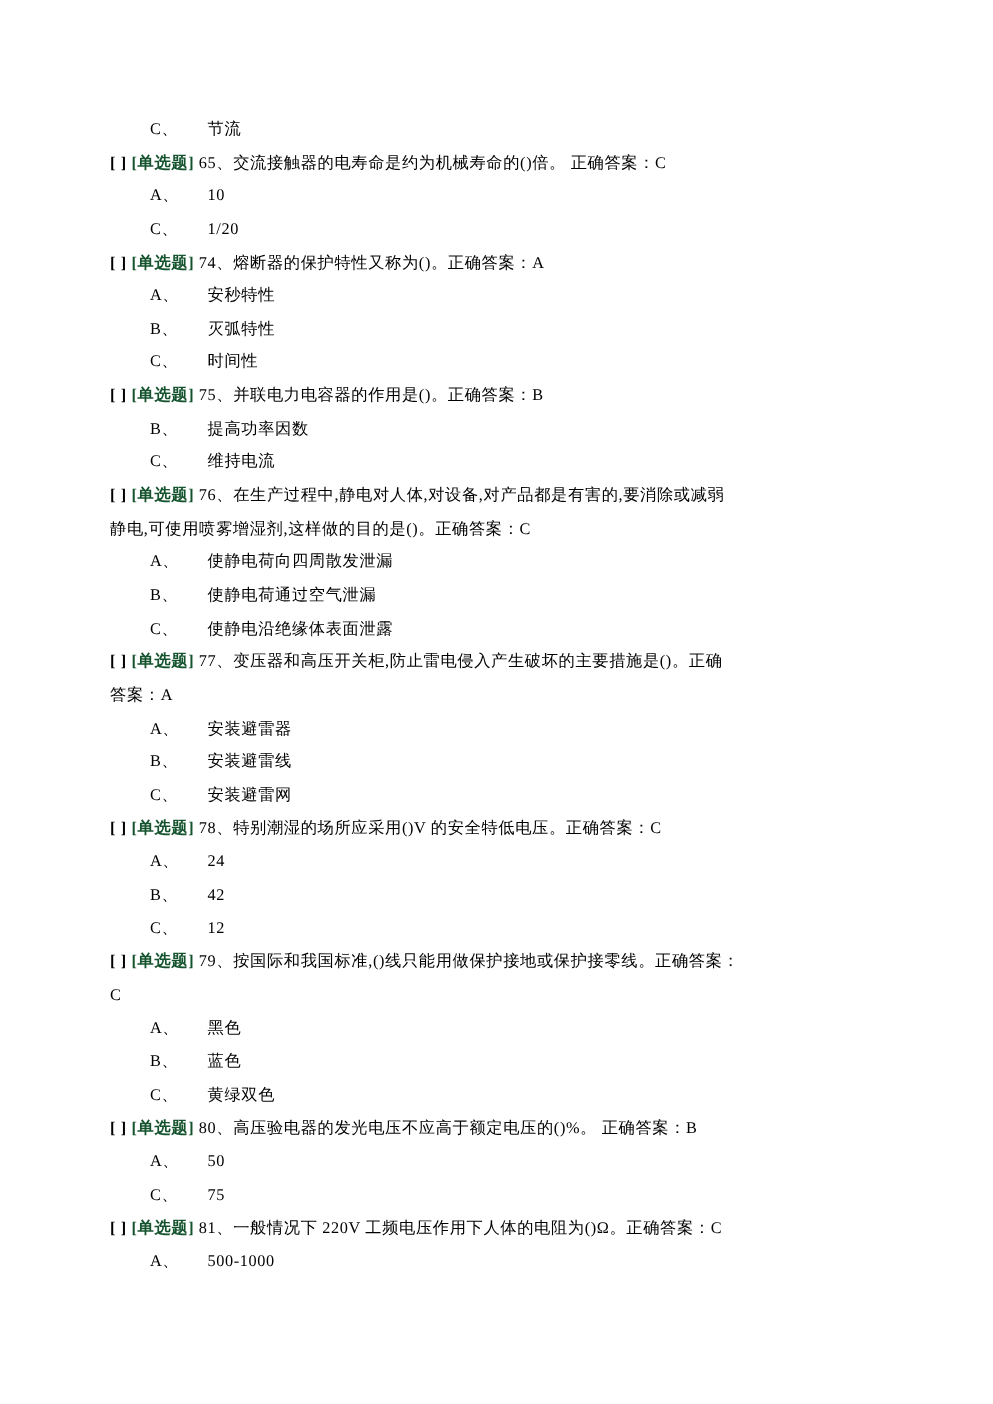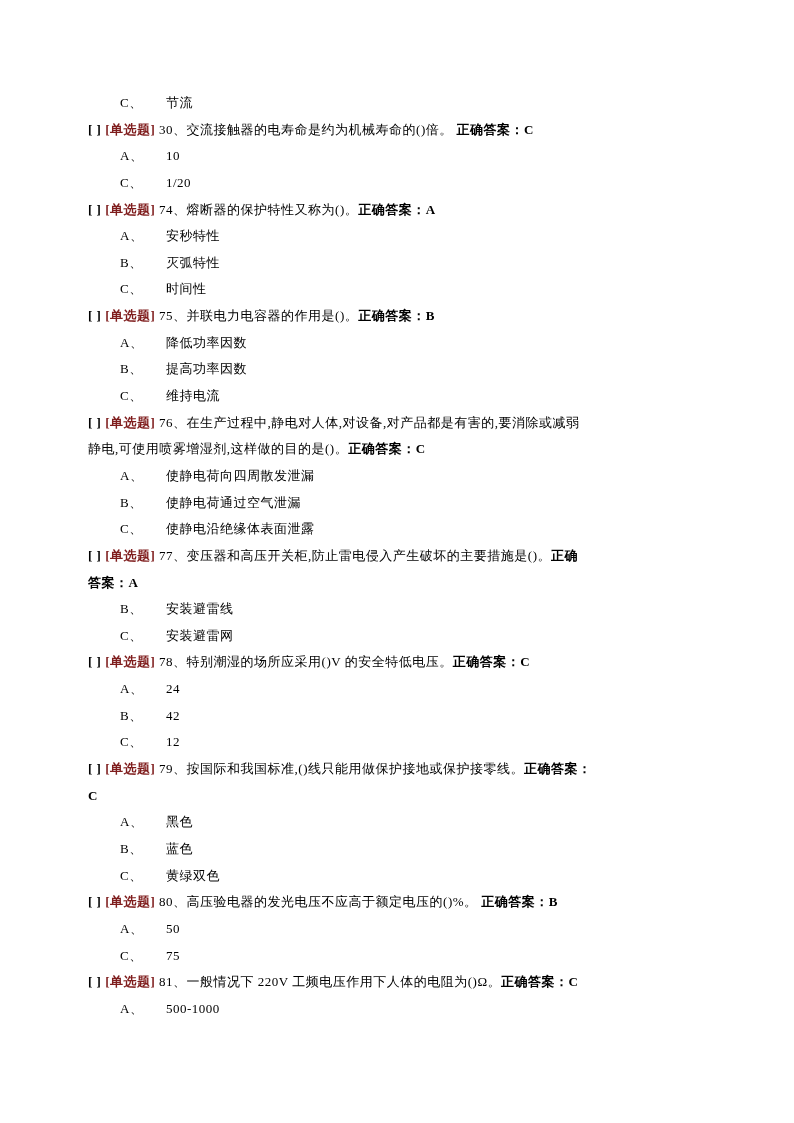--- a/index.html
+++ b/index.html
@@ -13,48 +13,48 @@
     padding: 90px 78px 90px 88px;
     line-height: 2.05;
   }
   .option-line {
     padding-left: 32px;
     letter-spacing: 0.5px;
   }
   .option-letter { display: inline-block; width: 46px; }
   .question-line { letter-spacing: 0.5px; }
   .bracket { font-weight: bold; }
-  .tag { color: #7f1d1d; font-weight: bold; }
+  .tag { color: #14532d; font-weight: bold; }
   .qtext {}
-  .answer { font-weight: bold; }
+  .answer { font-weight: normal; }
   .cont-line { padding-left: 0; letter-spacing: 0.5px; }
 </style>
 </head>
 <body>
 
 <div id="doc">
     <div class="option-line"><span class="option-letter">C、</span><span>节流</span></div>
-    <div class="question-line"><span class="bracket">[   ]  </span><span class="tag">[单选题]</span><span>  </span><span class="qtext">30、交流接触器的电寿命是约为机械寿命的()倍。  </span><span class="answer">正确答案：C</span></div>
+    <div class="question-line"><span class="bracket">[   ]  </span><span class="tag">[单选题]</span><span>  </span><span class="qtext">65、交流接触器的电寿命是约为机械寿命的()倍。  </span><span class="answer">正确答案：C</span></div>
     <div class="option-line"><span class="option-letter">A、</span><span>10</span></div>
     <div class="option-line"><span class="option-letter">C、</span><span>1/20</span></div>
     <div class="question-line"><span class="bracket">[   ]  </span><span class="tag">[单选题]</span><span>  </span><span class="qtext">74、熔断器的保护特性又称为()。</span><span class="answer">正确答案：A</span></div>
     <div class="option-line"><span class="option-letter">A、</span><span>安秒特性</span></div>
     <div class="option-line"><span class="option-letter">B、</span><span>灭弧特性</span></div>
     <div class="option-line"><span class="option-letter">C、</span><span>时间性</span></div>
     <div class="question-line"><span class="bracket">[   ]  </span><span class="tag">[单选题]</span><span>  </span><span class="qtext">75、并联电力电容器的作用是()。</span><span class="answer">正确答案：B</span></div>
-    <div class="option-line"><span class="option-letter">A、</span><span>降低功率因数</span></div>
     <div class="option-line"><span class="option-letter">B、</span><span>提高功率因数</span></div>
     <div class="option-line"><span class="option-letter">C、</span><span>维持电流</span></div>
     <div class="question-line"><span class="bracket">[   ]  </span><span class="tag">[单选题]</span><span>  </span><span class="qtext">76、在生产过程中,静电对人体,对设备,对产品都是有害的,要消除或减弱</span></div>
     <div class="cont-line"><span>静电,可使用喷雾增湿剂,这样做的目的是()。</span><span class="answer">正确答案：C</span></div>
     <div class="option-line"><span class="option-letter">A、</span><span>使静电荷向四周散发泄漏</span></div>
     <div class="option-line"><span class="option-letter">B、</span><span>使静电荷通过空气泄漏</span></div>
     <div class="option-line"><span class="option-letter">C、</span><span>使静电沿绝缘体表面泄露</span></div>
     <div class="question-line"><span class="bracket">[   ]  </span><span class="tag">[单选题]</span><span>  </span><span class="qtext">77、变压器和高压开关柜,防止雷电侵入产生破坏的主要措施是()。</span><span class="answer">正确</span></div>
     <div class="cont-line"><span class="answer">答案：A</span></div>
+    <div class="option-line"><span class="option-letter">A、</span><span>安装避雷器</span></div>
     <div class="option-line"><span class="option-letter">B、</span><span>安装避雷线</span></div>
     <div class="option-line"><span class="option-letter">C、</span><span>安装避雷网</span></div>
     <div class="question-line"><span class="bracket">[   ]  </span><span class="tag">[单选题]</span><span>  </span><span class="qtext">78、特别潮湿的场所应采用()V 的安全特低电压。</span><span class="answer">正确答案：C</span></div>
     <div class="option-line"><span class="option-letter">A、</span><span>24</span></div>
     <div class="option-line"><span class="option-letter">B、</span><span>42</span></div>
     <div class="option-line"><span class="option-letter">C、</span><span>12</span></div>
     <div class="question-line"><span class="bracket">[   ]  </span><span class="tag">[单选题]</span><span>  </span><span class="qtext">79、按国际和我国标准,()线只能用做保护接地或保护接零线。</span><span class="answer">正确答案：</span></div>
     <div class="cont-line"><span class="answer">C</span></div>
     <div class="option-line"><span class="option-letter">A、</span><span>黑色</span></div>
     <div class="option-line"><span class="option-letter">B、</span><span>蓝色</span></div>

